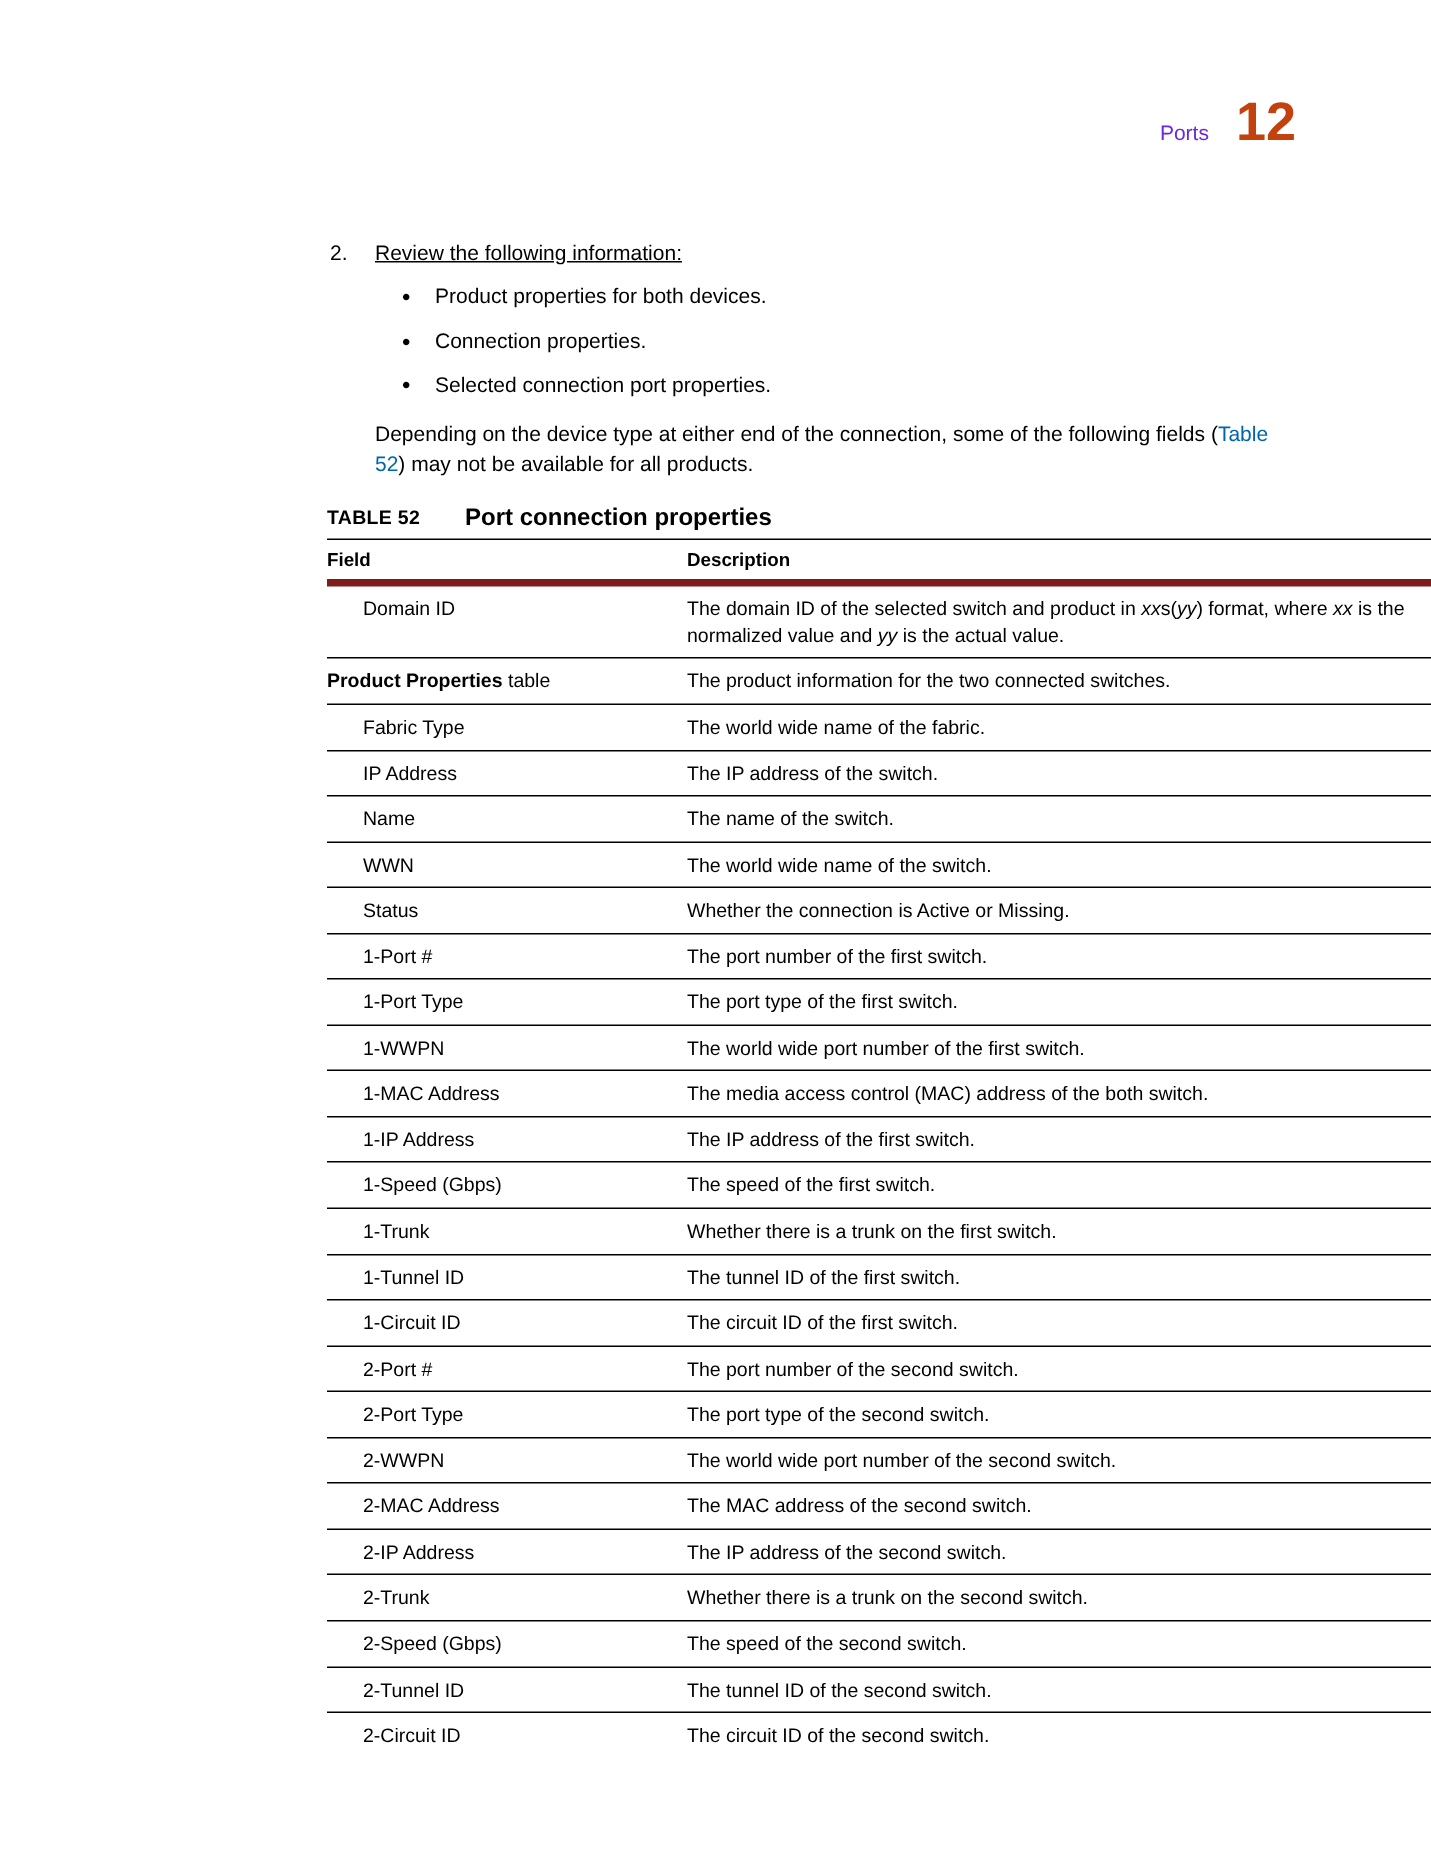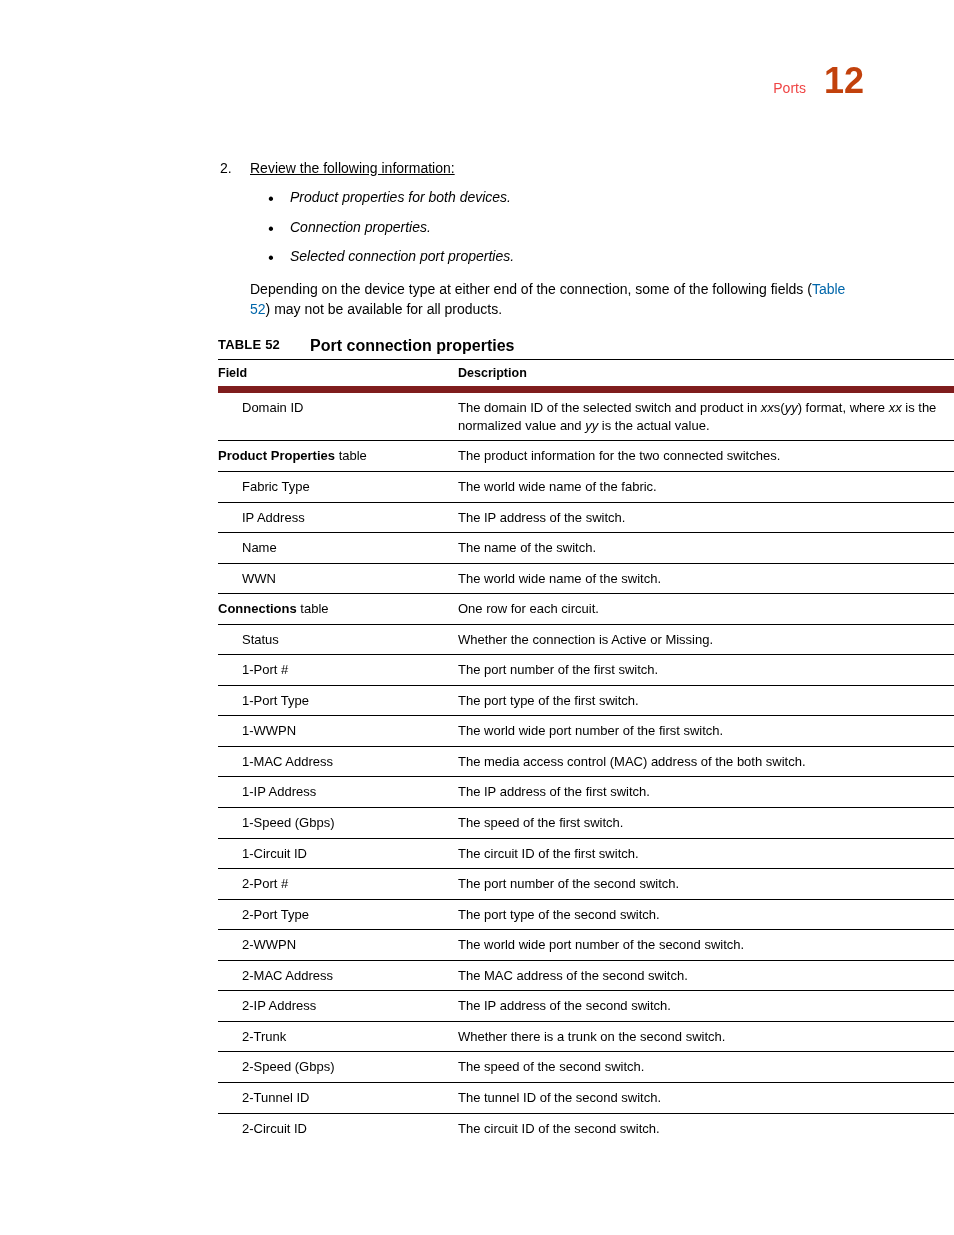--- a/index.html
+++ b/index.html
@@ -16,21 +16,21 @@
     }
     .header {
       display: flex;
       justify-content: flex-end;
       align-items: baseline;
       gap: 18px;
       margin-bottom: 58px;
     }
     .header-section {
       font-size: 14px;
-      color: #ef4444;
+      color: #6d28d9;
     }
     .header-chapter {
       font-size: 36px;
       font-weight: bold;
       color: #c2410c;
     }
     .step-row {
       display: flex;
       gap: 14px;
       margin-bottom: 12px;
@@ -48,21 +48,20 @@
       list-style: none;
       margin-left: 178px;
       margin-bottom: 12px;
     }
     .bullet-list li {
       font-size: 14px;
       position: relative;
       padding-left: 22px;
       margin-bottom: 10px;
       line-height: 1.4;
-      font-style: italic;
     }
     .bullet-list li::before {
       content: "•";
       position: absolute;
       left: 0;
       font-size: 16px;
     }
     .para {
       margin-left: 160px;
       font-size: 14px;
@@ -96,21 +95,21 @@
       width: 736px;
       border-collapse: collapse;
       font-size: 13px;
     }
     thead th {
       text-align: left;
       font-weight: bold;
       font-size: 12.5px;
       padding: 6px 0 6px 0;
       border-top: 1.5px solid #000;
-      border-bottom: 7px solid #7f1d1d;
+      border-bottom: 5px solid #7f1d1d;
     }
     thead th:first-child {
       width: 240px;
     }
     tbody td {
       padding: 6px 0 6px 0;
       border-bottom: 1px solid #000;
       vertical-align: top;
       line-height: 1.35;
     }
@@ -191,26 +190,20 @@
     </tr>
     <tr>
       <td class="col-field indented">Name</td>
       <td>The name of the switch.</td>
     </tr>
     <tr>
       <td class="col-field indented">WWN</td>
       <td>The world wide name of the switch.</td>
     </tr>
     <tr>
-      <td class="col-field">
-        <span class="group-header">Connections</span><span class="group-suffix"> table</span>
-      </td>
-      <td>One row for each circuit.</td>
-    </tr>
-    <tr>
       <td class="col-field indented">Status</td>
       <td>Whether the connection is Active or Missing.</td>
     </tr>
     <tr>
       <td class="col-field indented">1-Port #</td>
       <td>The port number of the first switch.</td>
     </tr>
     <tr>
       <td class="col-field indented">1-Port Type</td>
       <td>The port type of the first switch.</td>
@@ -225,20 +218,28 @@
     </tr>
     <tr>
       <td class="col-field indented">1-IP Address</td>
       <td>The IP address of the first switch.</td>
     </tr>
     <tr>
       <td class="col-field indented">1-Speed (Gbps)</td>
       <td>The speed of the first switch.</td>
     </tr>
     <tr>
+      <td class="col-field indented">1-Trunk</td>
+      <td>Whether there is a trunk on the first switch.</td>
+    </tr>
+    <tr>
+      <td class="col-field indented">1-Tunnel ID</td>
+      <td>The tunnel ID of the first switch.</td>
+    </tr>
+    <tr>
       <td class="col-field indented">1-Circuit ID</td>
       <td>The circuit ID of the first switch.</td>
     </tr>
     <tr>
       <td class="col-field indented">2-Port #</td>
       <td>The port number of the second switch.</td>
     </tr>
     <tr>
       <td class="col-field indented">2-Port Type</td>
       <td>The port type of the second switch.</td>

